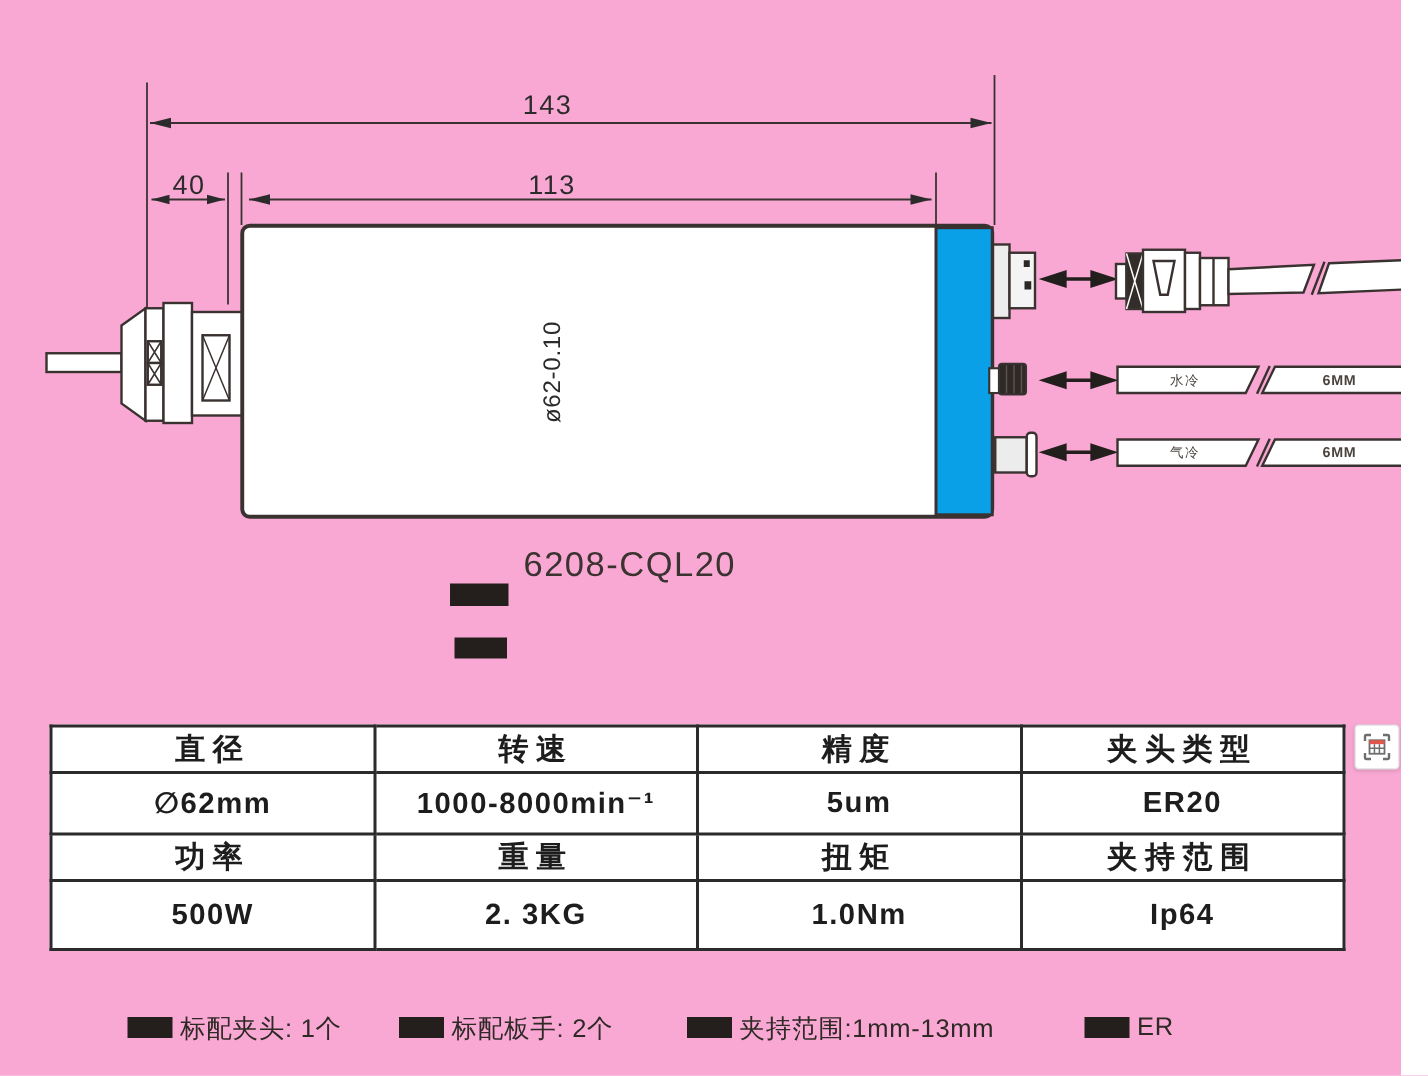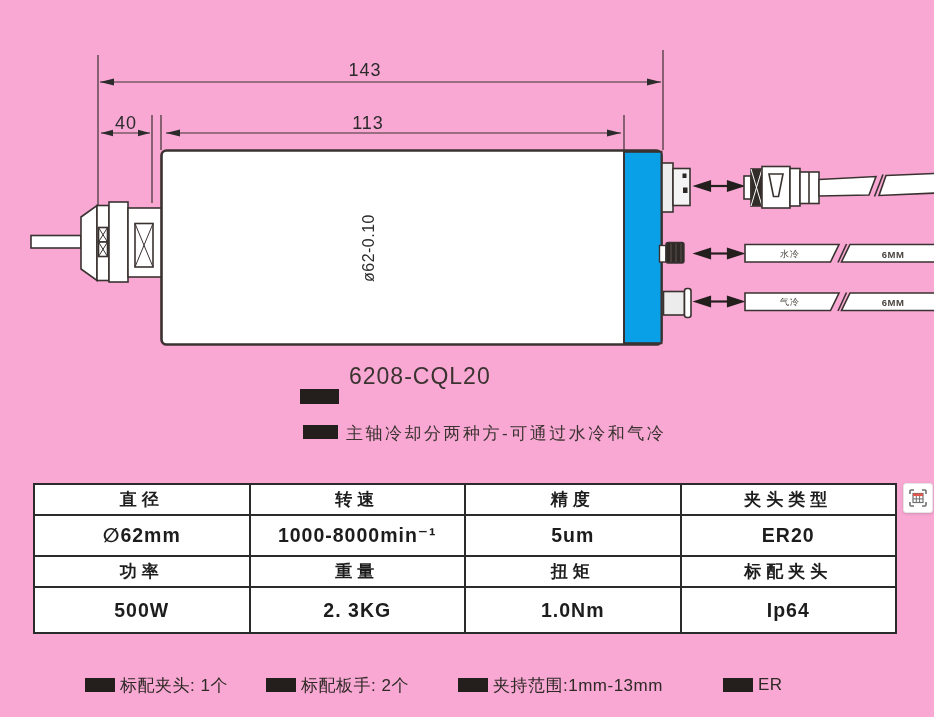--- a/index.html
+++ b/index.html
@@ -21,21 +21,21 @@
 
   .model-title { position:absolute; left:349px; top:363px; font-size:23px; color:#3a3330;
                font-weight:500; letter-spacing:1px; white-space:nowrap; }
   .model-note  { position:absolute; left:346px; top:422px; font-size:17px; color:#3a3330;
                letter-spacing:2.5px; white-space:nowrap; }
 
   table.spec { position:absolute; left:33px; top:483px; width:864px; border-collapse:collapse;
                table-layout:fixed; background:#fff; }
   table.spec td { border:2px solid #2b2b2b; text-align:center; vertical-align:middle;
                color:#1d1d1d; overflow:hidden; white-space:nowrap; }
-  tr.hdr-row td { height:31px; font-size:17px; font-weight:600; letter-spacing:5px; }
+  tr.hdr-row td { height:31px; font-size:20px; font-weight:600; letter-spacing:5px; }
   tr.val-row td { height:41px; font-size:19.5px; font-weight:700; letter-spacing:1px;margin-left:32px; }
   tr.val-row.tall td { height:46px; }
 
   .capture-btn { position:absolute; left:903px; top:483px; width:30px; height:30px;
                background:#ffffff; border:1px solid #e6e6e6; border-radius:3px;
                box-shadow:0 1px 3px rgba(0,0,0,.15); display:flex; align-items:center;
                justify-content:center; cursor:pointer; }
 
   .feature { position:absolute; top:676px; display:flex; align-items:center; height:18px; }
   .feature .f-bullet { width:30px; height:14px; background:#241f1d; margin-right:5px; flex:0 0 auto; }
@@ -150,41 +150,40 @@
   <span class="dim-label-rot" style="left:369px; top:248px;">ø62-0.10</span>
 
   <span class="tube-label" style="left:790px; top:254px;">水冷</span>
   <span class="tube-size" style="left:893px; top:254px;">6MM</span>
   <span class="tube-label" style="left:790px; top:302px;">气冷</span>
   <span class="tube-size" style="left:893px; top:302px;">6MM</span>
 
   <div class="bullet" style="left:300px; top:389px; width:39px; height:15px;"></div>
   <span class="model-title">6208-CQL20</span>
   <div class="bullet" style="left:303px; top:425px; width:35px; height:14px;"></div>
-  <span class="model-note">主轴冷却分两种方-可通过水冷和气冷</span>
 
   <table class="spec">
     <tbody>
       <tr class="hdr-row">
         <td>直径</td>
         <td>转速</td>
         <td>精度</td>
         <td>夹头类型</td>
       </tr>
       <tr class="val-row">
         <td>∅62mm</td>
         <td>1000-8000min⁻¹</td>
         <td>5um</td>
         <td>ER20</td>
       </tr>
       <tr class="hdr-row">
         <td>功率</td>
         <td>重量</td>
         <td>扭矩</td>
-        <td>标配夹头</td>
+        <td>夹持范围</td>
       </tr>
       <tr class="val-row tall">
         <td>500W</td>
         <td>2. 3KG</td>
         <td>1.0Nm</td>
         <td>Ip64</td>
       </tr>
     </tbody>
   </table>
 

